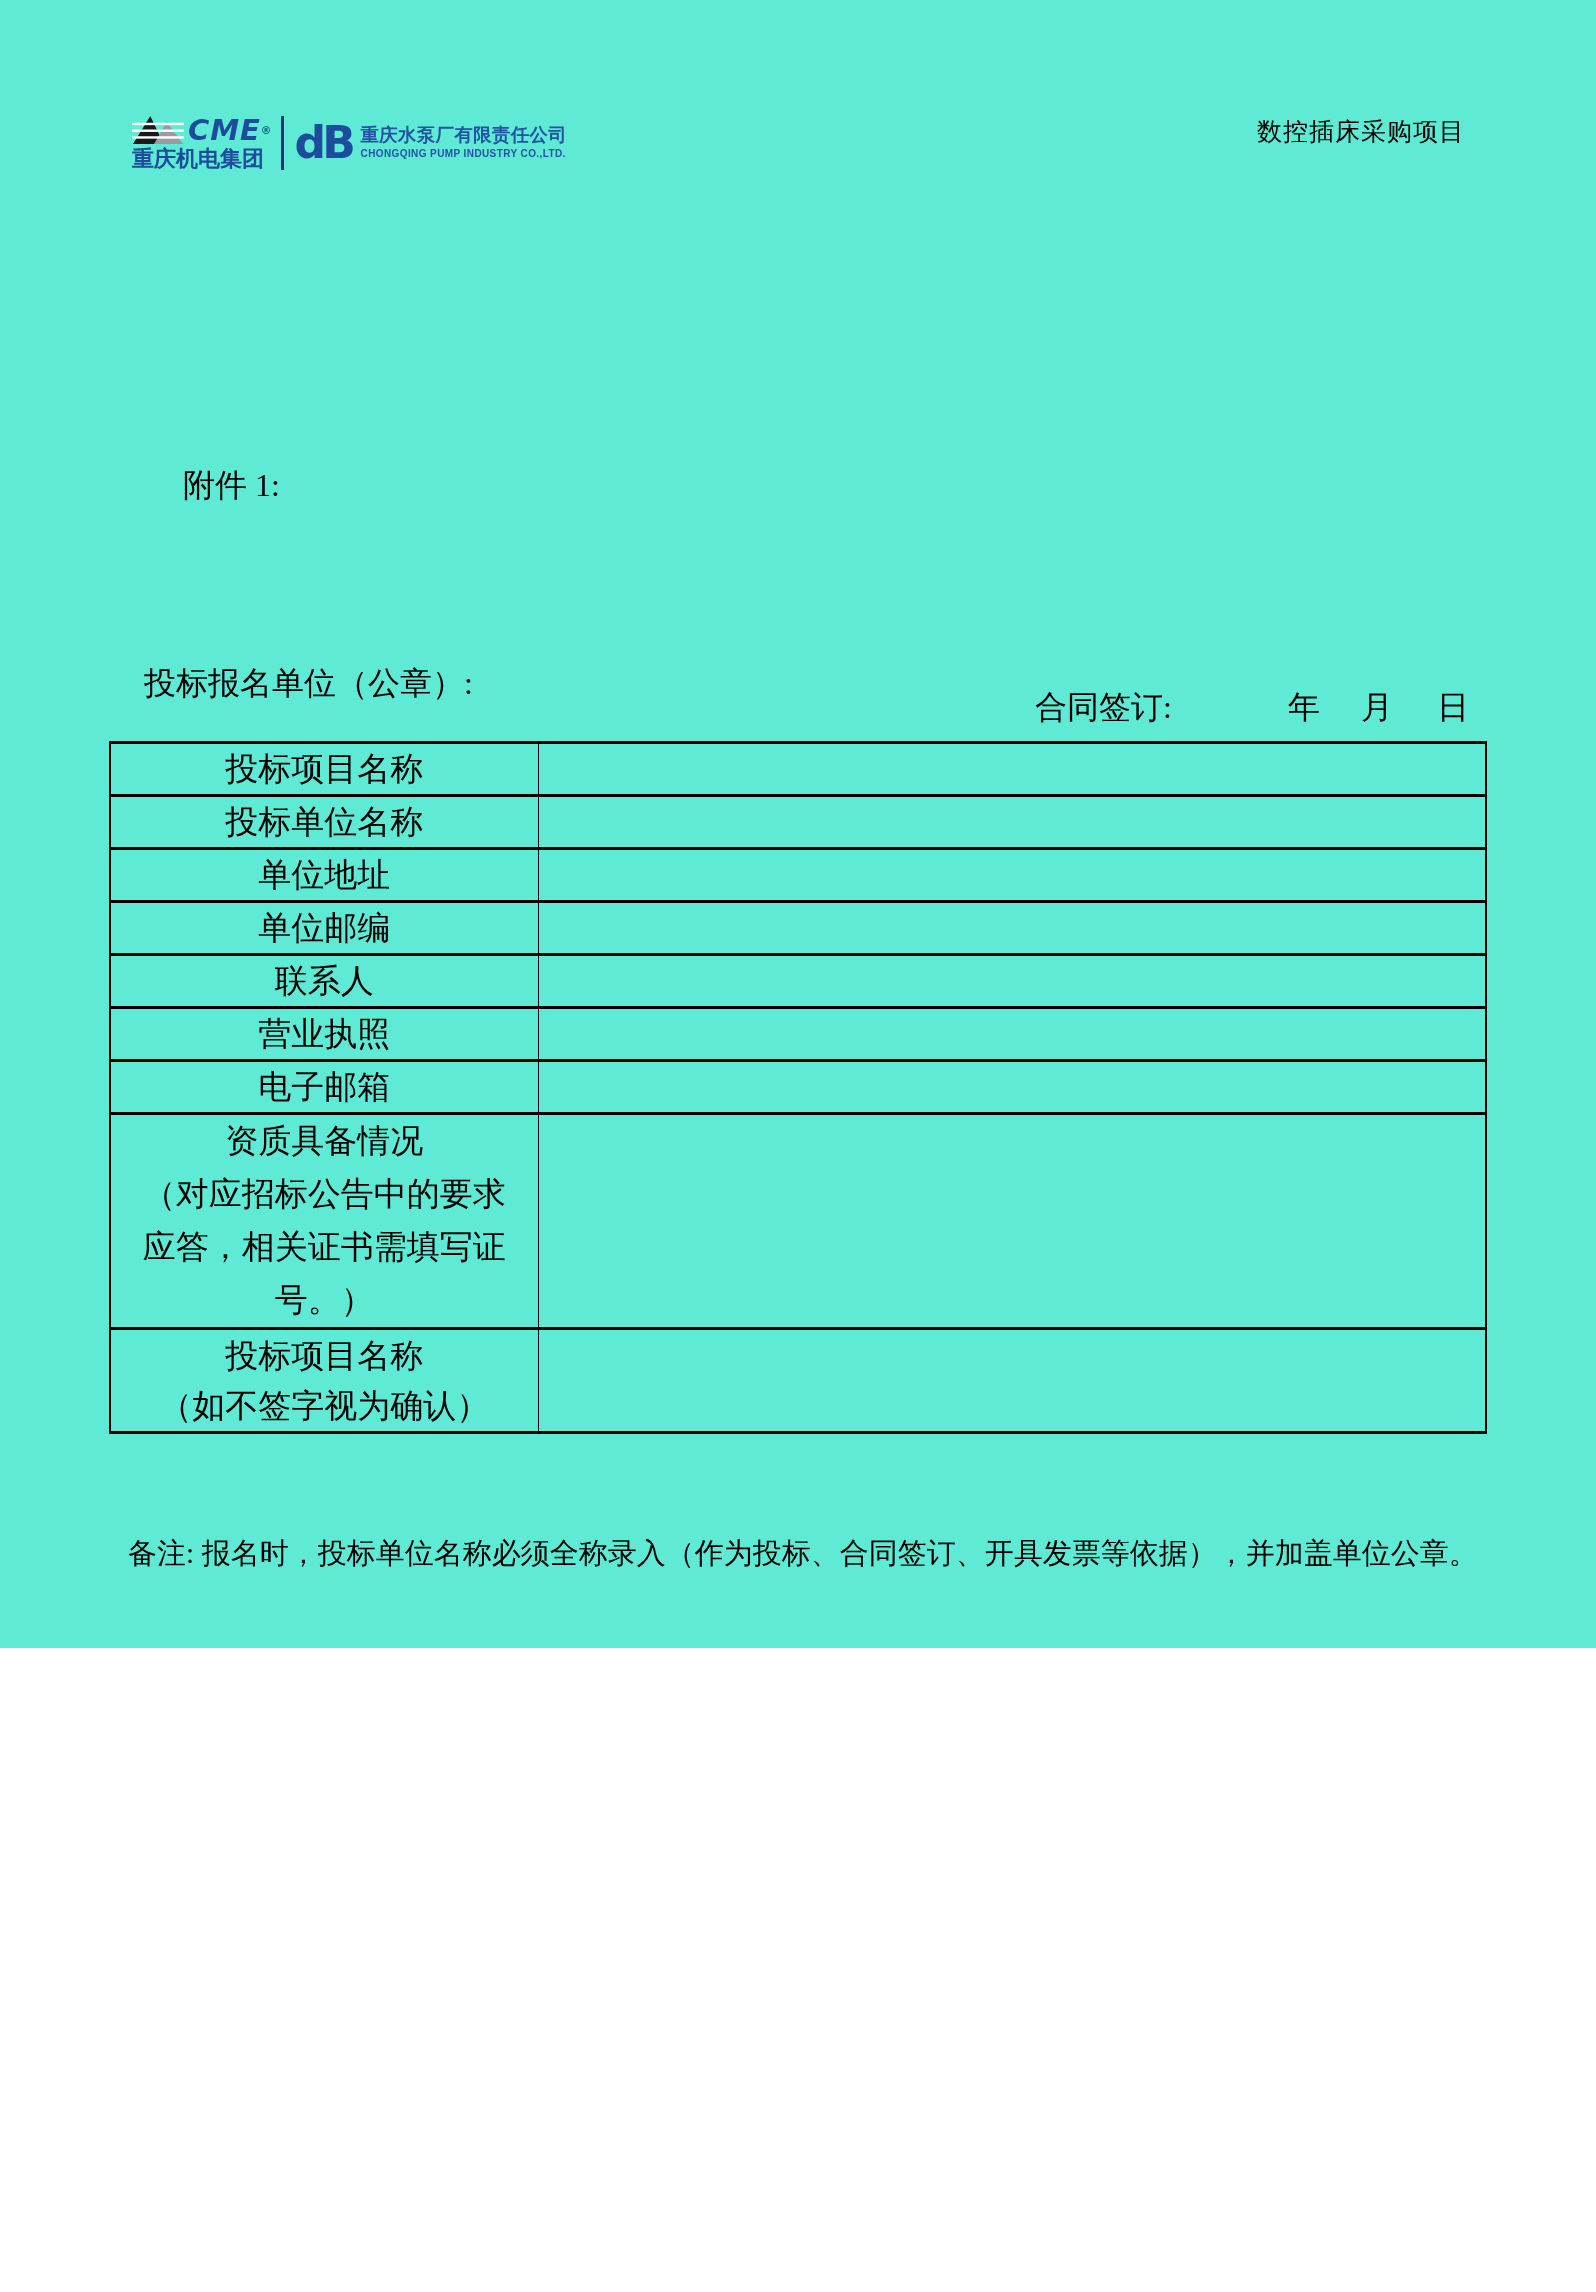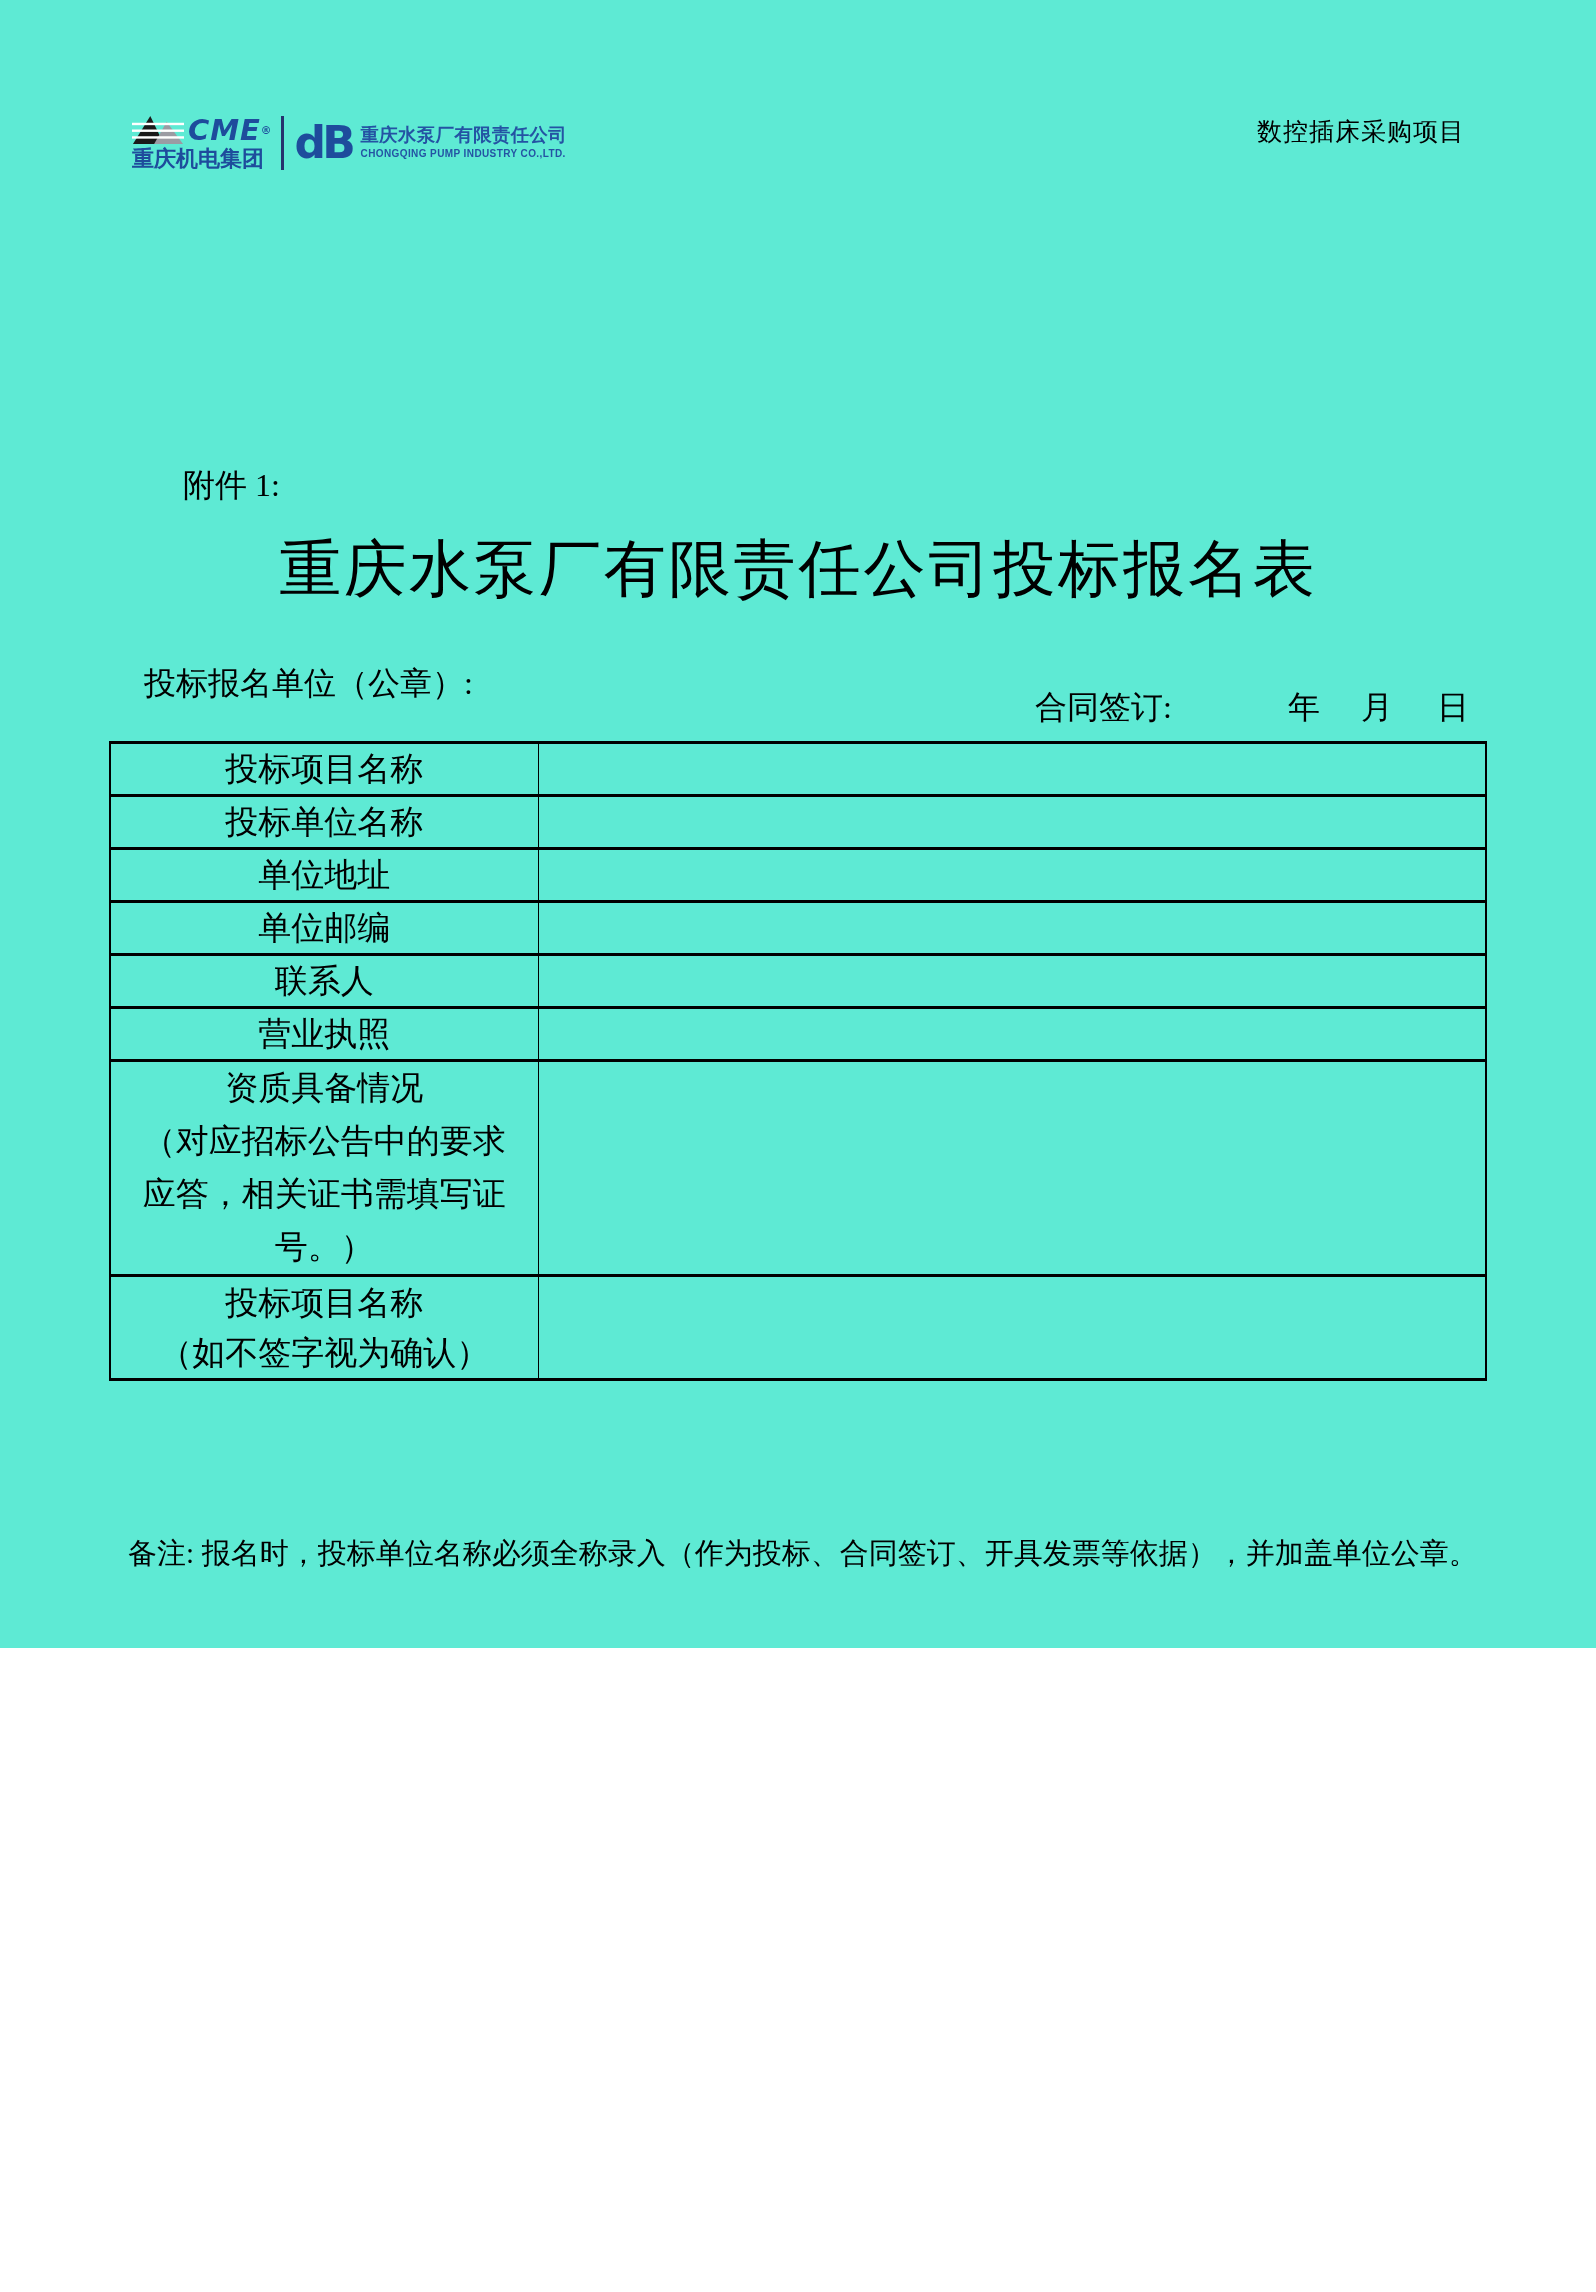--- a/index.html
+++ b/index.html
@@ -109,21 +109,20 @@
       <div class="pump-names">
         <div class="pump-cn">重庆水泵厂有限责任公司</div>
         <div class="pump-en">CHONGQING PUMP INDUSTRY CO.,LTD.</div>
       </div>
     </div>
   </div>
 
   <div class="project-tag">数控插床采购项目</div>
 
   <div class="attachment">附件 1:</div>
-  <div class="doc-title">重庆水泵厂有限责任公司投标报名表</div>
 
   <div class="unit-line">投标报名单位（公章）:</div>
   <div class="date-line"><span>合同签订:</span><span class="y">年</span><span class="m">月</span><span class="d">日</span></div>
 
   <table class="form-table">
     <tbody>
       <tr class="row-s">
         <td class="cell-label">投标项目名称</td>
         <td class="cell-value"></td>
       </tr>
@@ -140,20 +139,24 @@
         <td class="cell-value"></td>
       </tr>
       <tr class="row-s">
         <td class="cell-label">联系人</td>
         <td class="cell-value"></td>
       </tr>
       <tr class="row-s">
         <td class="cell-label">营业执照</td>
         <td class="cell-value"></td>
       </tr>
+      <tr class="row-s">
+        <td class="cell-label">电子邮箱</td>
+        <td class="cell-value"></td>
+      </tr>
       <tr class="row-q">
         <td class="cell-label">
           <div>资质具备情况</div>
           <div>（对应招标公告中的要求</div>
           <div>应答，相关证书需填写证</div>
           <div>号。）</div>
         </td>
         <td class="cell-value"></td>
       </tr>
       <tr class="row-t">

